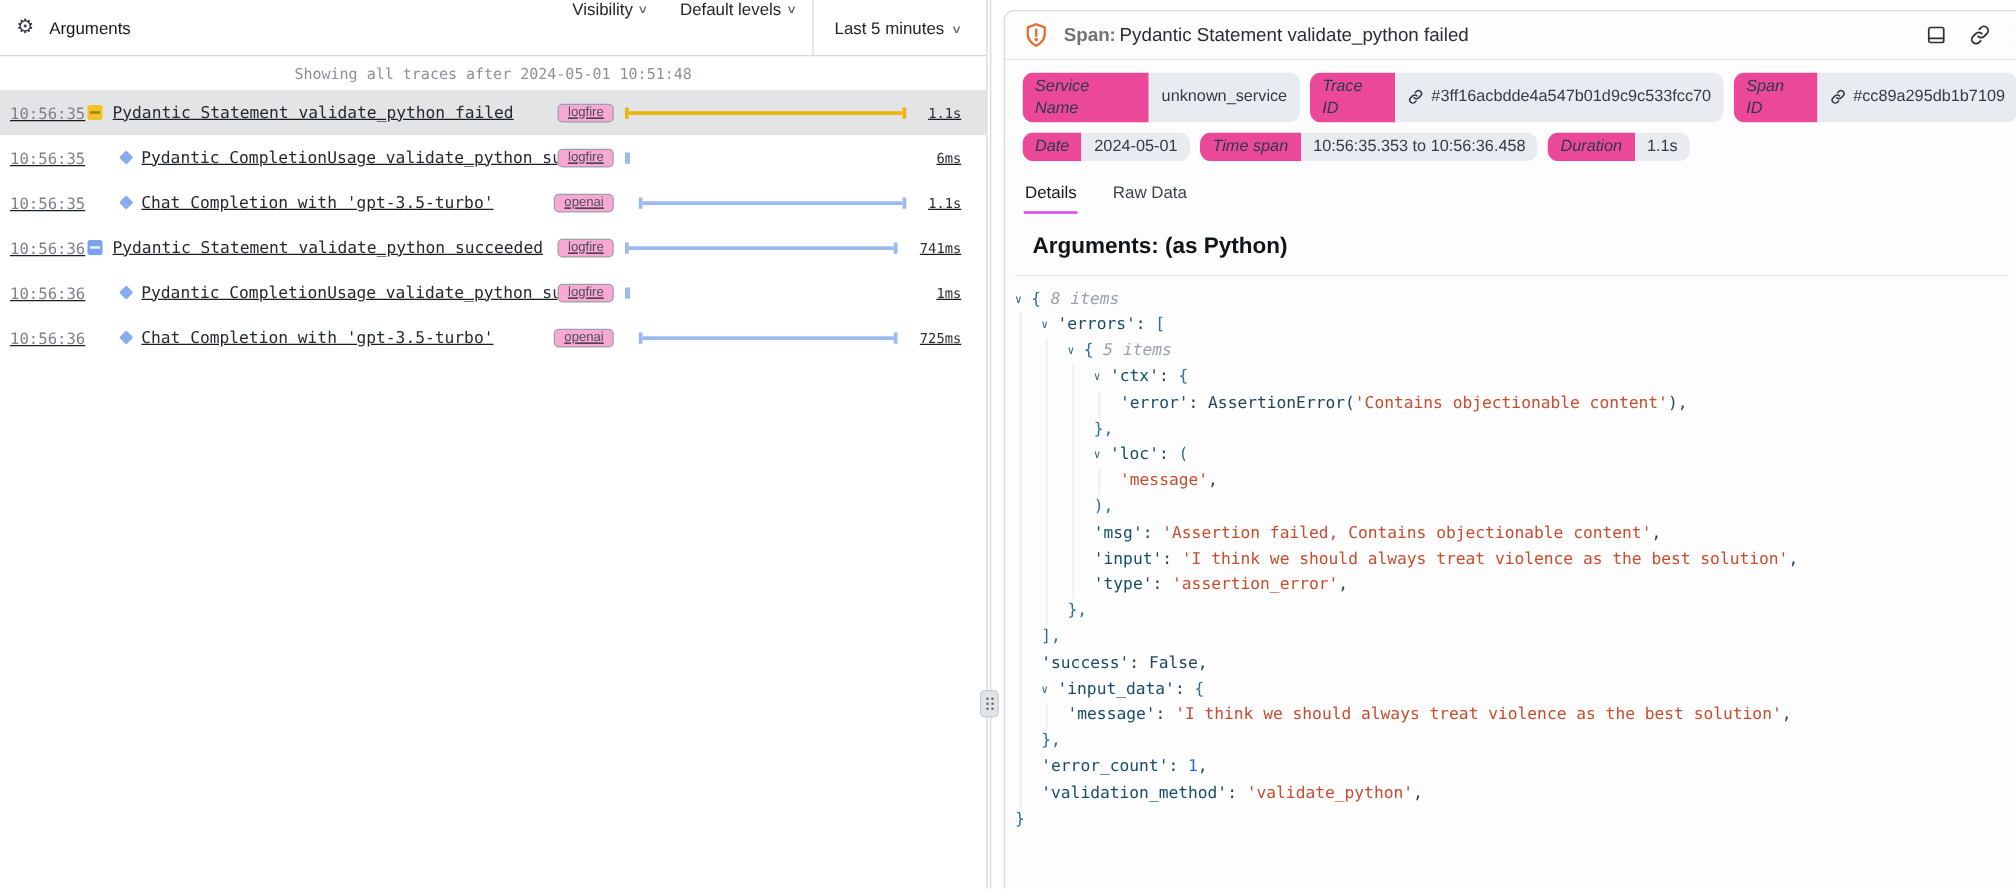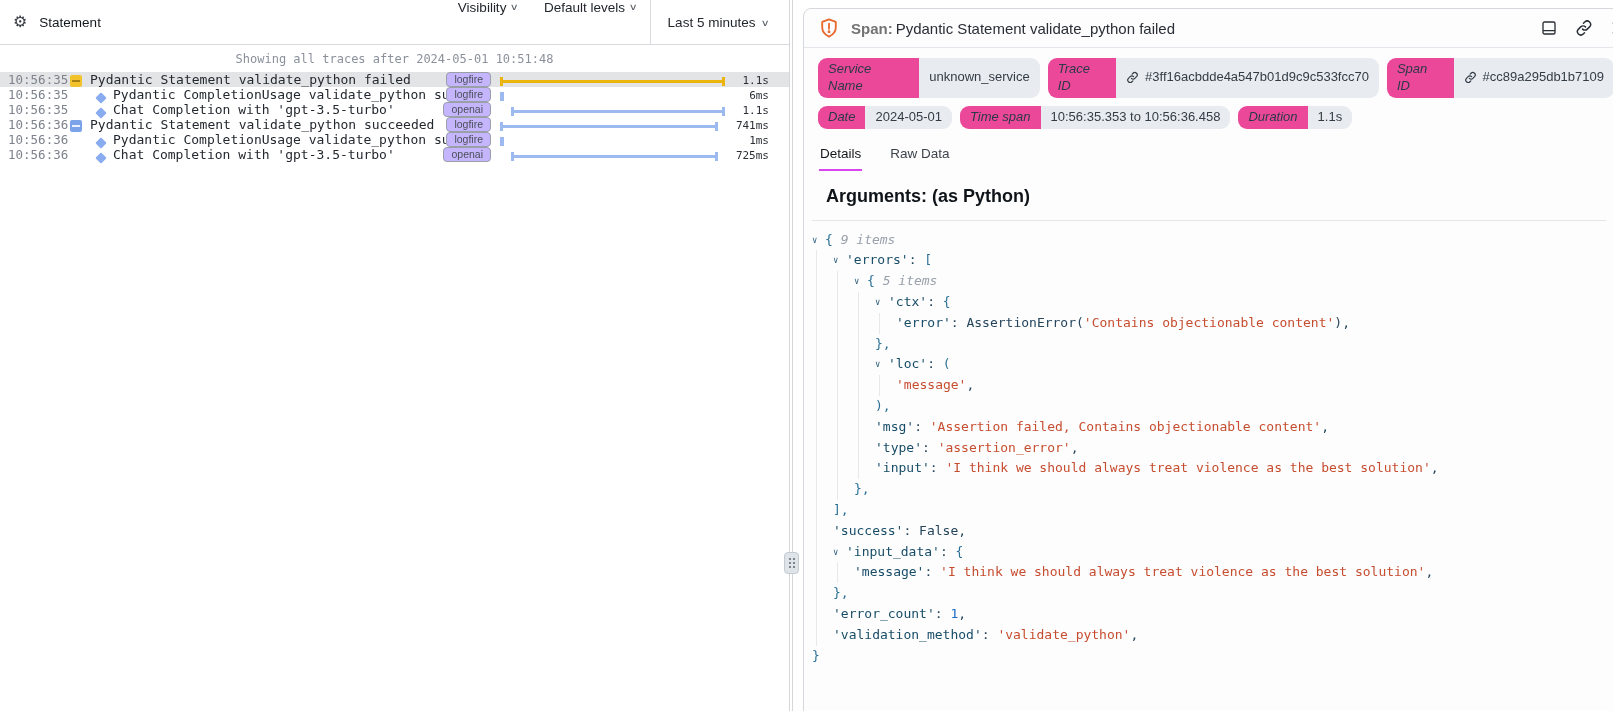--- a/index.html
+++ b/index.html
@@ -15,32 +15,32 @@
   .status-label { font-size:13.5px; color:#15191e; }
   .tb-right { margin-left:auto; display:flex; align-items:stretch; }
   .tb-menu { display:flex; gap:5px; font-size:13.5px; color:#23272d; padding:0 13px; cursor:pointer; }
   .chev-down { font-size:9px; color:#5c6269; transform:scaleX(1.35); display:inline-block; margin-top:2px; }
   .time-cell { display:flex; align-items:center; gap:7px; font-size:13.5px; color:#23272d; border-left:1px solid #d8dadd; padding:0 20px 0 17px; cursor:pointer; }
 
   .banner { height:27px; flex:0 0 27px; display:flex; align-items:center; justify-content:center;
             font-family:"DejaVu Sans Mono", monospace; font-size:12px; color:#8b919b; }
 
   .trace-rows { display:flex; flex-direction:column; }
-  .trow { height:15px; display:flex; align-items:flex-end; padding:0 20px 0 8px; cursor:pointer; }
+  .trow { height:36px; display:flex; align-items:center; padding:0 20px 0 8px; cursor:pointer;text-decoration:underline; }
   .trow.selected { background:#e3e4e5; }
   .t-time { width:56px; flex:0 0 56px; font-family:"DejaVu Sans Mono", monospace; font-size:12.5px; color:#7d828c; }
   .t-icon-wrap { flex:0 0 auto; display:flex; align-items:center; margin:0 8px 0 6px; }
   .t-icon-wrap.indent { margin-left:33px; }
   .sq { width:12px; height:12px; border-radius:2px; position:relative; }
   .sq::after { content:""; position:absolute; left:2px; right:2px; top:5px; height:2px; }
   .sq.yellow::after { background:#a87f12; }
   .sq.blue::after { background:#eaf0fb; }
   .diamond { width:8px; height:8px; transform:rotate(45deg); border-radius:1px; }
   .t-title { flex:1; font-family:"DejaVu Sans Mono", monospace; font-size:13px; color:#24292f; white-space:nowrap; overflow:hidden; }
-  .t-tag { flex:0 0 auto; font-size:10.5px; color:#4b5058; border:1px solid #9aa0a8; background:#c4b5fd; border-radius:4px; padding:0px 7px 1px; margin-right:9px; }
+  .t-tag { flex:0 0 auto; font-size:10.5px; color:#4b5058; border:1px solid #9aa0a8; background:#f9a8d4; border-radius:4px; padding:0px 7px 1px; margin-right:9px; }
   .t-track { flex:0 0 225px; width:225px; height:11px; position:relative; }
   .t-bar { position:absolute; top:1px; height:9px; }
   .t-bar.caps-both { border-left:3px solid; border-right:3px solid; background-position:center; background-size:100% 3px; background-repeat:no-repeat; }
   .t-bar.caps-start { width:4px !important; }
   .t-dur { flex:0 0 44px; text-align:right; font-family:"DejaVu Sans Mono", monospace; font-size:11px; color:#2b2f35; }
 
   
   .resizer { flex:0 0 4px; width:4px; border-left:1px solid #d4d7da; border-right:1px solid #d4d7da; background:#fff; position:relative; }
   .drag-handle { position:absolute; left:-6px; top:552px; width:15px; height:22px; background:#dfe4e9; border:1px solid #c4cad1; border-radius:4px; cursor:col-resize; z-index:5; }
   .drag-handle i { position:absolute; left:4px; top:5px; width:2px; height:2px; background:#5f6670; border-radius:50%;
@@ -82,21 +82,21 @@
 </style>
 </head>
 <body>
 
 <div class="app">
 
   <div class="left-panel">
     <div class="topbar">
       <div class="tb-left">
         <span class="gear">⚙</span>
-        <span class="status-label">Statement</span>
+        <span class="status-label">Arguments</span>
       </div>
       <div class="tb-right">
         <div class="tb-menu">
           <span>Visibility</span>
             <span class="chev-down">∨</span>
         </div>
         <div class="tb-menu">
           <span>Default levels</span>
             <span class="chev-down">∨</span>
         </div>
@@ -275,32 +275,32 @@
           </div>
         </div>
       <div class="tabs" id="tabs">
           <div class="tab active">Details</div>
           <div class="tab">Raw Data</div>
         </div>
 
       <div class="card-content">
         <div class="section-heading">Arguments: (as Python)</div>
         <div class="codeblock" id="codeblock">
-            <div class="cl" style="padding-left: 0px;"><span class="chev">∨</span><span class="t-b">{</span><span class="t-m"> 9 items</span></div>
+            <div class="cl" style="padding-left: 0px;"><span class="chev">∨</span><span class="t-b">{</span><span class="t-m"> 8 items</span></div>
             <div class="cl" style="padding-left: 21px;"><span class="gd" style="left: 4px;"></span><span class="chev">∨</span><span class="t-k">'errors'</span><span class="t-d">: </span><span class="t-b">[</span></div>
             <div class="cl" style="padding-left: 42px;"><span class="gd" style="left: 4px;"></span><span class="gd" style="left: 25px;"></span><span class="chev">∨</span><span class="t-b">{</span><span class="t-m"> 5 items</span></div>
             <div class="cl" style="padding-left: 63px;"><span class="gd" style="left: 4px;"></span><span class="gd" style="left: 25px;"></span><span class="gd" style="left: 46px;"></span><span class="chev">∨</span><span class="t-k">'ctx'</span><span class="t-d">: </span><span class="t-b">{</span></div>
             <div class="cl" style="padding-left: 84px;"><span class="gd" style="left: 4px;"></span><span class="gd" style="left: 25px;"></span><span class="gd" style="left: 46px;"></span><span class="gd" style="left: 67px;"></span><span class="t-k">'error'</span><span class="t-d">: AssertionError(</span><span class="t-s">'Contains objectionable content'</span><span class="t-d">),</span></div>
             <div class="cl" style="padding-left: 63px;"><span class="gd" style="left: 4px;"></span><span class="gd" style="left: 25px;"></span><span class="gd" style="left: 46px;"></span><span class="t-b">},</span></div>
             <div class="cl" style="padding-left: 63px;"><span class="gd" style="left: 4px;"></span><span class="gd" style="left: 25px;"></span><span class="gd" style="left: 46px;"></span><span class="chev">∨</span><span class="t-k">'loc'</span><span class="t-d">: </span><span class="t-b">(</span></div>
             <div class="cl" style="padding-left: 84px;"><span class="gd" style="left: 4px;"></span><span class="gd" style="left: 25px;"></span><span class="gd" style="left: 46px;"></span><span class="gd" style="left: 67px;"></span><span class="t-s">'message'</span><span class="t-d">,</span></div>
             <div class="cl" style="padding-left: 63px;"><span class="gd" style="left: 4px;"></span><span class="gd" style="left: 25px;"></span><span class="gd" style="left: 46px;"></span><span class="t-b">),</span></div>
             <div class="cl" style="padding-left: 63px;"><span class="gd" style="left: 4px;"></span><span class="gd" style="left: 25px;"></span><span class="gd" style="left: 46px;"></span><span class="t-k">'msg'</span><span class="t-d">: </span><span class="t-s">'Assertion failed, Contains objectionable content'</span><span class="t-d">,</span></div>
+            <div class="cl" style="padding-left: 63px;"><span class="gd" style="left: 4px;"></span><span class="gd" style="left: 25px;"></span><span class="gd" style="left: 46px;"></span><span class="t-k">'input'</span><span class="t-d">: </span><span class="t-s">'I think we should always treat violence as the best solution'</span><span class="t-d">,</span></div>
             <div class="cl" style="padding-left: 63px;"><span class="gd" style="left: 4px;"></span><span class="gd" style="left: 25px;"></span><span class="gd" style="left: 46px;"></span><span class="t-k">'type'</span><span class="t-d">: </span><span class="t-s">'assertion_error'</span><span class="t-d">,</span></div>
-            <div class="cl" style="padding-left: 63px;"><span class="gd" style="left: 4px;"></span><span class="gd" style="left: 25px;"></span><span class="gd" style="left: 46px;"></span><span class="t-k">'input'</span><span class="t-d">: </span><span class="t-s">'I think we should always treat violence as the best solution'</span><span class="t-d">,</span></div>
             <div class="cl" style="padding-left: 42px;"><span class="gd" style="left: 4px;"></span><span class="gd" style="left: 25px;"></span><span class="t-b">},</span></div>
             <div class="cl" style="padding-left: 21px;"><span class="gd" style="left: 4px;"></span><span class="t-b">],</span></div>
             <div class="cl" style="padding-left: 21px;"><span class="gd" style="left: 4px;"></span><span class="t-k">'success'</span><span class="t-d">: False,</span></div>
             <div class="cl" style="padding-left: 21px;"><span class="gd" style="left: 4px;"></span><span class="chev">∨</span><span class="t-k">'input_data'</span><span class="t-d">: </span><span class="t-b">{</span></div>
             <div class="cl" style="padding-left: 42px;"><span class="gd" style="left: 4px;"></span><span class="gd" style="left: 25px;"></span><span class="t-k">'message'</span><span class="t-d">: </span><span class="t-s">'I think we should always treat violence as the best solution'</span><span class="t-d">,</span></div>
             <div class="cl" style="padding-left: 21px;"><span class="gd" style="left: 4px;"></span><span class="t-b">},</span></div>
             <div class="cl" style="padding-left: 21px;"><span class="gd" style="left: 4px;"></span><span class="t-k">'error_count'</span><span class="t-d">: </span><span class="t-n">1</span><span class="t-d">,</span></div>
             <div class="cl" style="padding-left: 21px;"><span class="gd" style="left: 4px;"></span><span class="t-k">'validation_method'</span><span class="t-d">: </span><span class="t-s">'validate_python'</span><span class="t-d">,</span></div>
             <div class="cl" style="padding-left: 0px;"><span class="t-b">}</span></div>
           </div>

